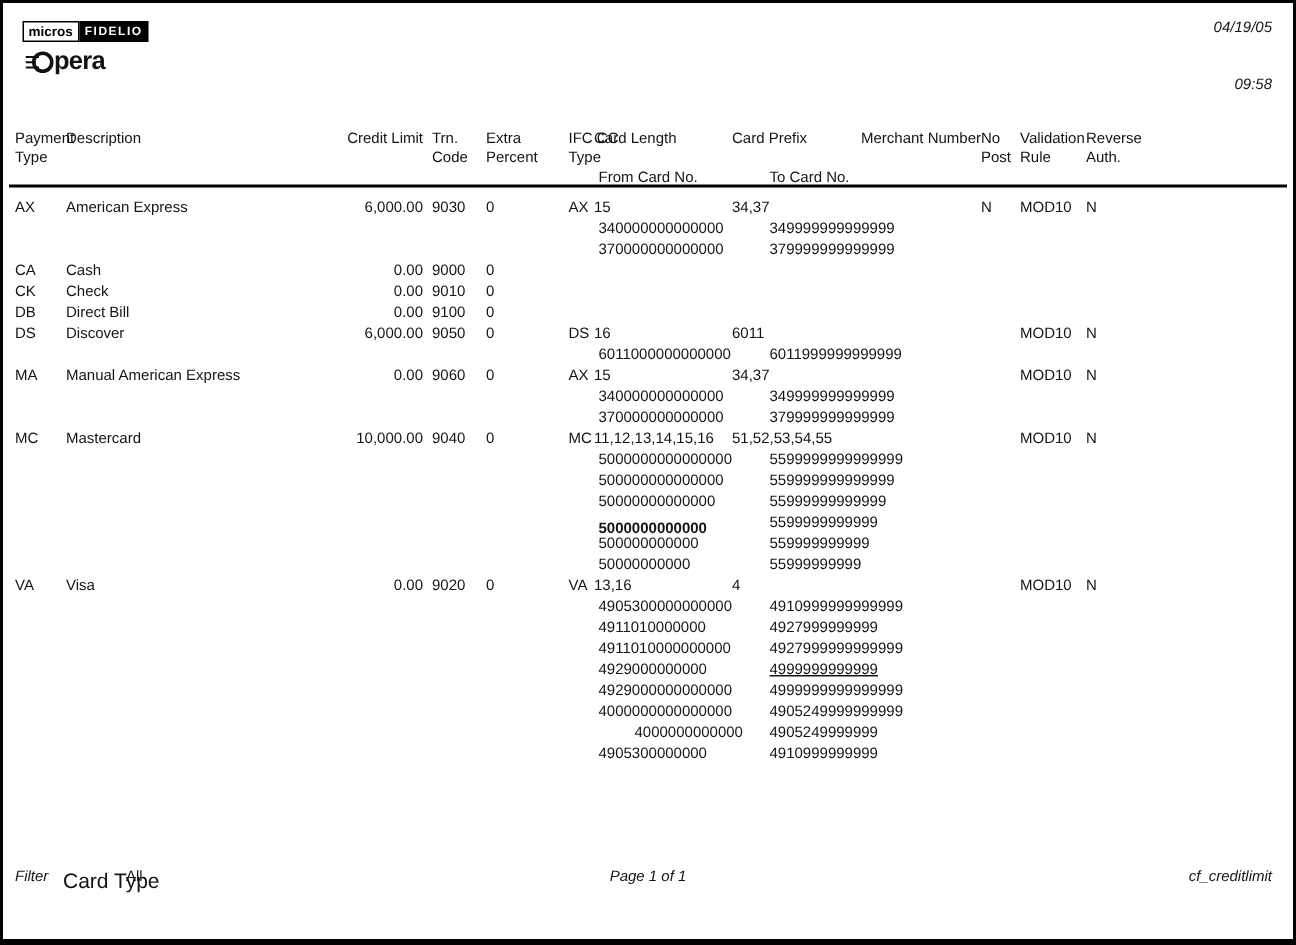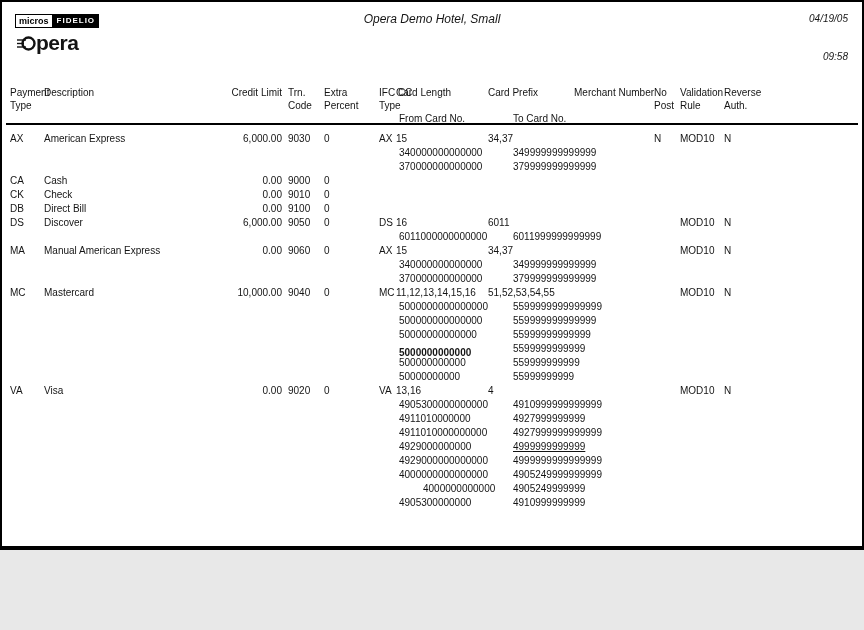--- a/index.html
+++ b/index.html
@@ -1,41 +1,41 @@
 <!DOCTYPE html>
 <html><head>
 <meta charset="utf-8">
 <style>
   * { box-sizing: border-box; }
   html, body { margin: 0; padding: 0; background: #e8e8e8; }
   body { font-family: "Liberation Sans", sans-serif; color: #141414; }
   .page {
     position: relative;
-    width: 864px; height: 550px;
+    width: 864px; height: 630px;
     margin: 0;
     background: #ffffff;
     border: 2px solid #000;
     border-bottom-width: 4px;
     overflow: hidden;
     padding-left: 33px;
   }
   .abs { position: absolute; white-space: nowrap; }
 
   
   .logo-micros { left: 13px; top: 12px; display: flex; align-items: stretch; }
   .logo-micros .micros {
     border: 1px solid #000; background: #fff; color: #000;
     font-weight: bold; font-size: 9px; padding: 1px 3px; line-height: 10px;
   }
   .logo-micros .fidelio {
     background: #000; color: #fff; font-weight: bold; font-size: 8px;
     padding: 2px 4px; line-height: 9px; letter-spacing: 1px;
   }
   .logo-opera { left: 15px; top: 29px; display: flex; align-items: center; }
-  .logo-opera .opera-word { font-weight: bold; font-size: 21px; letter-spacing: -0.5px; }
+  .logo-opera .opera-word { font-weight: bold; font-size: 17px; letter-spacing: -0.5px; }
   .hotel-name { left: 0; top: 10px; width: 100%; text-align: center; font-style: italic; font-size: 12px; }
   .report-date { right: 14px; top: 11px; font-style: italic; font-size: 10px; }
   .report-title { left: 0; top: 44px; width: 100%; text-align: center; font-style: italic; font-weight: bold; font-size: 12px; }
   .report-time { right: 14px; top: 49px; font-style: italic; font-size: 10px; margin-left: 31px; }
 
   
   .hd, .cell { position: absolute; font-size: 10px; line-height: 13px; white-space: nowrap; }
   .h1 { top: 84px; } .h2 { top: 97px; } .h3 { top: 110px; }
   .col-pt     { left: 8px; }
   .col-desc   { left: 42px; }
@@ -79,21 +79,20 @@
       <svg width="19" height="19" viewBox="0 0 19 19">
         <circle cx="11.5" cy="9.5" r="6" fill="none" stroke="#111" stroke-width="2.4"></circle>
         <line x1="0" y1="6" x2="9" y2="6" stroke="#111" stroke-width="1.4"></line>
         <line x1="0" y1="9.5" x2="7" y2="9.5" stroke="#111" stroke-width="1.4"></line>
         <line x1="0" y1="13" x2="9" y2="13" stroke="#111" stroke-width="1.4"></line>
       </svg>
     </span>
     <span class="opera-word">pera</span>
   </div>
 
-  <div class="abs hotel-name">Opera Demo Hotel, Small</div>
   <div class="abs report-date">04/19/05</div>
   <div class="abs report-time">09:58</div>
 
   <div class="hd h1 col-pt">Payment</div>
   <div class="hd h2 col-pt">Type</div>
   <div class="hd h1 col-desc">Description</div>
   <div class="hd h1 col-limit">Credit Limit</div>
   <div class="hd h1 col-trn">Trn.</div>
   <div class="hd h2 col-trn">Code</div>
   <div class="hd h1 col-extra">Extra</div>
@@ -233,15 +232,16 @@
         <div class="cell col-from" style="top: 98px; margin-left: 24px;">4000000000000</div>
         <div class="cell col-to" style="top: 98px;">4905249999999</div>
         <div class="cell col-from" style="top: 112px;">4905300000000</div>
         <div class="cell col-to" style="top: 112px;">4910999999999</div>
       </div>
     </div>
 
   <div class="abs f-filter">Filter</div>
   <div class="abs f-cardtype">Card Type</div>
   <div class="abs f-all">All</div>
+  <div class="abs f-page">Page 1 of 1</div>
   <div class="abs f-code">cf_creditlimit</div>
 
 </div>
 
 </body></html>

